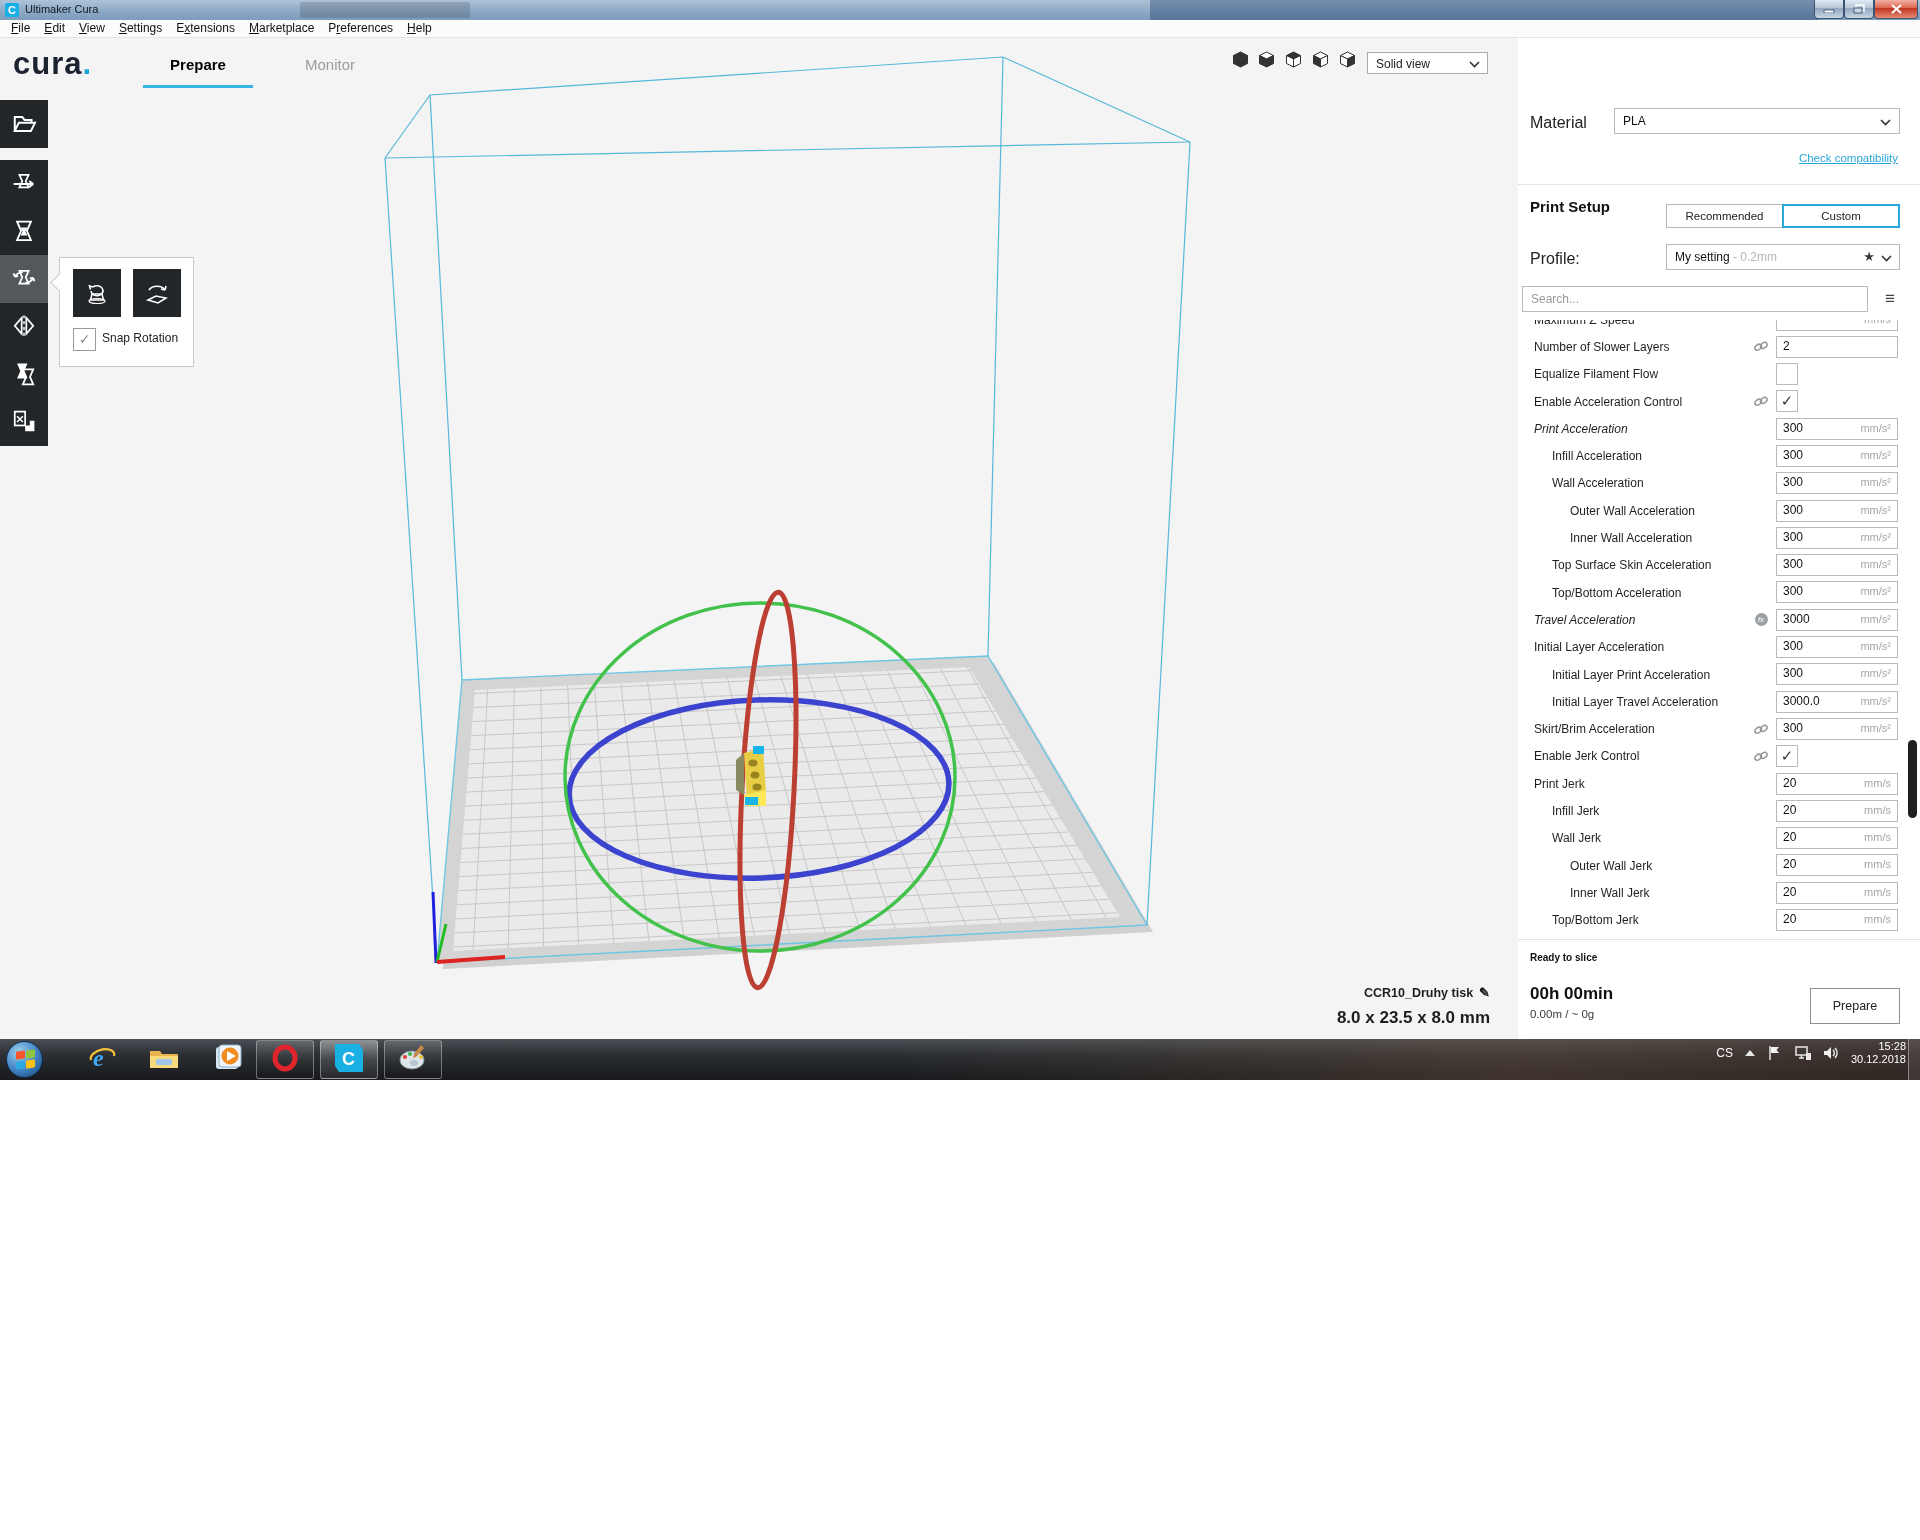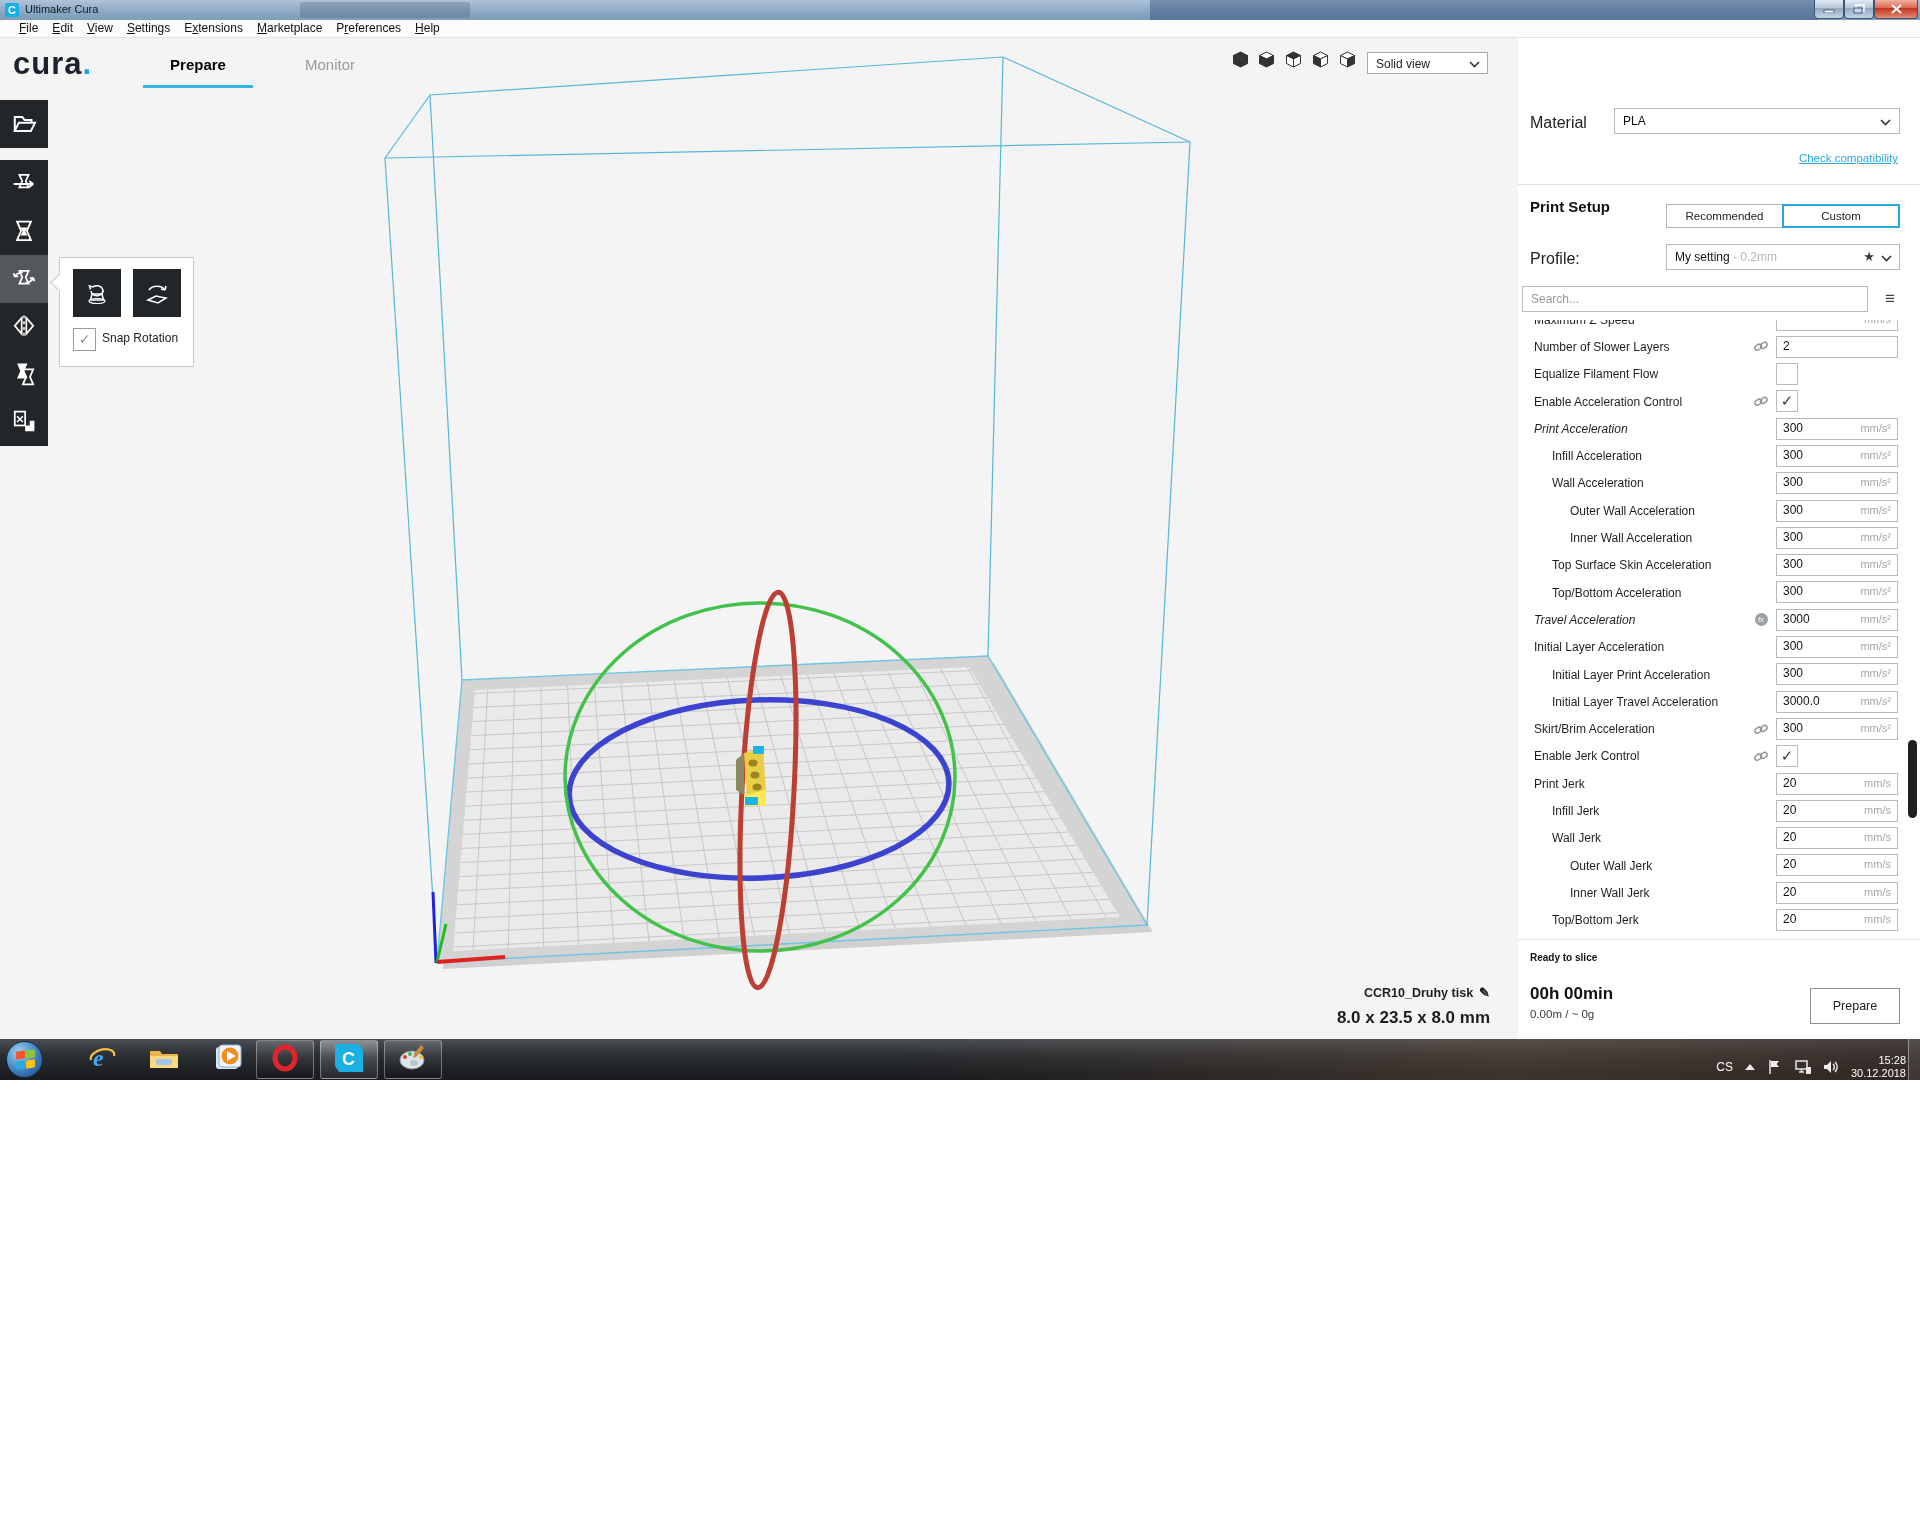--- a/index.html
+++ b/index.html
@@ -14,21 +14,21 @@
   #titlebar .ghost2{left:1150px;top:0;width:668px;height:20px;background:rgba(34,66,104,.40);}
   #app-icon{left:5px;top:3px;width:14px;height:14px;background:#17b0e6;border-radius:2px;
     color:#fff;font-weight:bold;font-size:11px;line-height:14px;text-align:center;}
   #title-text{left:25px;top:3px;font-size:11px;color:#101820;}
   .winbtn{top:0;height:19px;border:1px solid #3c5474;border-top:none;border-radius:0 0 4px 4px;
     background:linear-gradient(#dfe9f2,#b4c4d4 45%,#93a9c0 46%,#c6d4e2);box-sizing:border-box;}
   .winbtn svg{display:block;margin:4px auto 0 auto;}
   #btn-close{background:linear-gradient(#f2b0a4,#dd6450 45%,#c03522 46%,#e58a74);}
 
   #menubar{left:0;top:20px;width:1920px;height:18px;background:#fbfbfb;border-bottom:1px solid #e4e4e4;
-    display:flex;align-items:center;padding-left:12px;box-sizing:border-box;}
+    display:flex;align-items:center;padding-left:4px;box-sizing:border-box;}
   .menu-item{font-size:12px;color:#111;padding:0 7px;height:18px;line-height:17px;}
   .menu-item u{text-decoration:underline;}
 
   
   #content{left:0;top:38px;width:1518px;height:1001px;background:#f4f4f4;overflow:hidden;}
   #scene{left:0;top:0;}
 
   #logo{left:13px;top:8px;font-size:31px;font-weight:bold;letter-spacing:1px;color:#1b2230;}
   #logo .dot{color:#16a5de;}
   .stage-tab{top:14px;height:26px;line-height:26px;text-align:center;font-size:15px;}
@@ -110,21 +110,21 @@
     background:linear-gradient(90deg,rgba(90,70,55,0),rgba(105,80,60,.45) 60%,rgba(70,50,40,.5));}
   #start-orb{left:6px;top:2px;width:37px;height:37px;border-radius:50%;
     background:radial-gradient(circle at 35% 30%,#9fd1f0,#3d7fc0 55%,#17416f);
     border:1px solid #0e2c4e;box-sizing:border-box;}
   .orb-pane{position:absolute;width:9px;height:8px;border-radius:1px;}
   .tbicon{top:3px;width:36px;height:35px;display:flex;align-items:center;justify-content:center;}
   .tbbtn{top:1px;width:58px;height:39px;border:1px solid rgba(255,255,255,.35);border-radius:3px;
     background:linear-gradient(rgba(255,255,255,.16),rgba(255,255,255,.05) 50%,rgba(0,0,0,.1));
     display:flex;align-items:center;justify-content:center;box-sizing:border-box;}
   .tbbtn.active{background:linear-gradient(rgba(255,255,255,.38),rgba(255,255,255,.14) 50%,rgba(255,255,255,.06));}
-  #tray{right:14px;top:16px;height:24px;display:flex;align-items:center;gap:11px;color:#fff;}
+  #tray{right:14px;top:2px;height:24px;display:flex;align-items:center;gap:11px;color:#fff;}
   #tray .lang{font-size:12px;}
   #clock{text-align:right;font-size:11px;line-height:13px;color:#fff;}
   #show-desktop{right:0;top:0;width:11px;height:41px;background:rgba(255,255,255,.08);
     border-left:1px solid rgba(255,255,255,.4);}
 </style>
 </head>
 <body>
 
 <div id="app">
 

